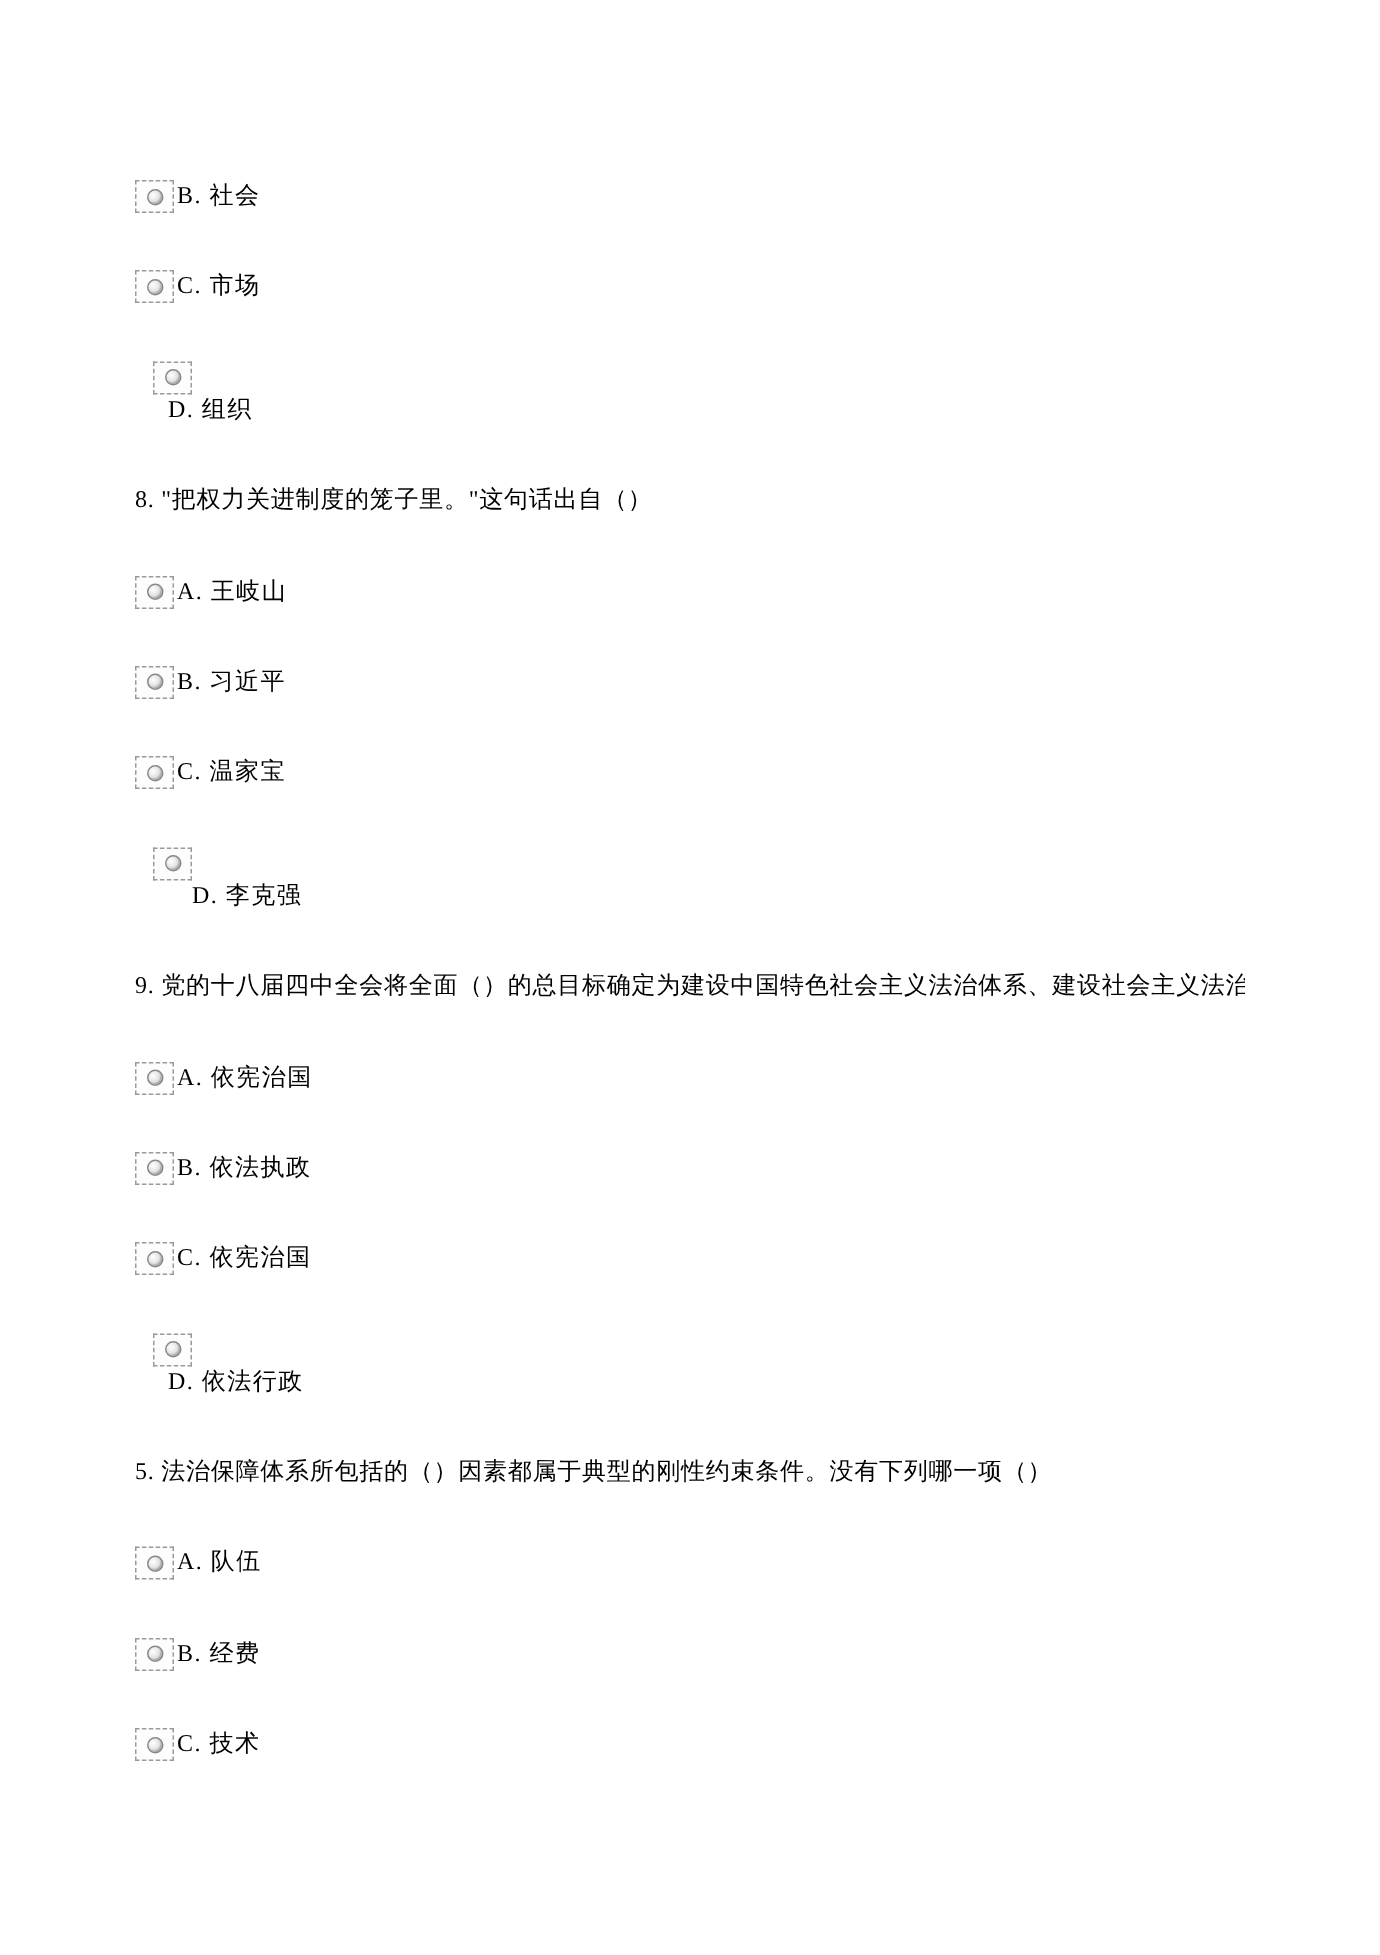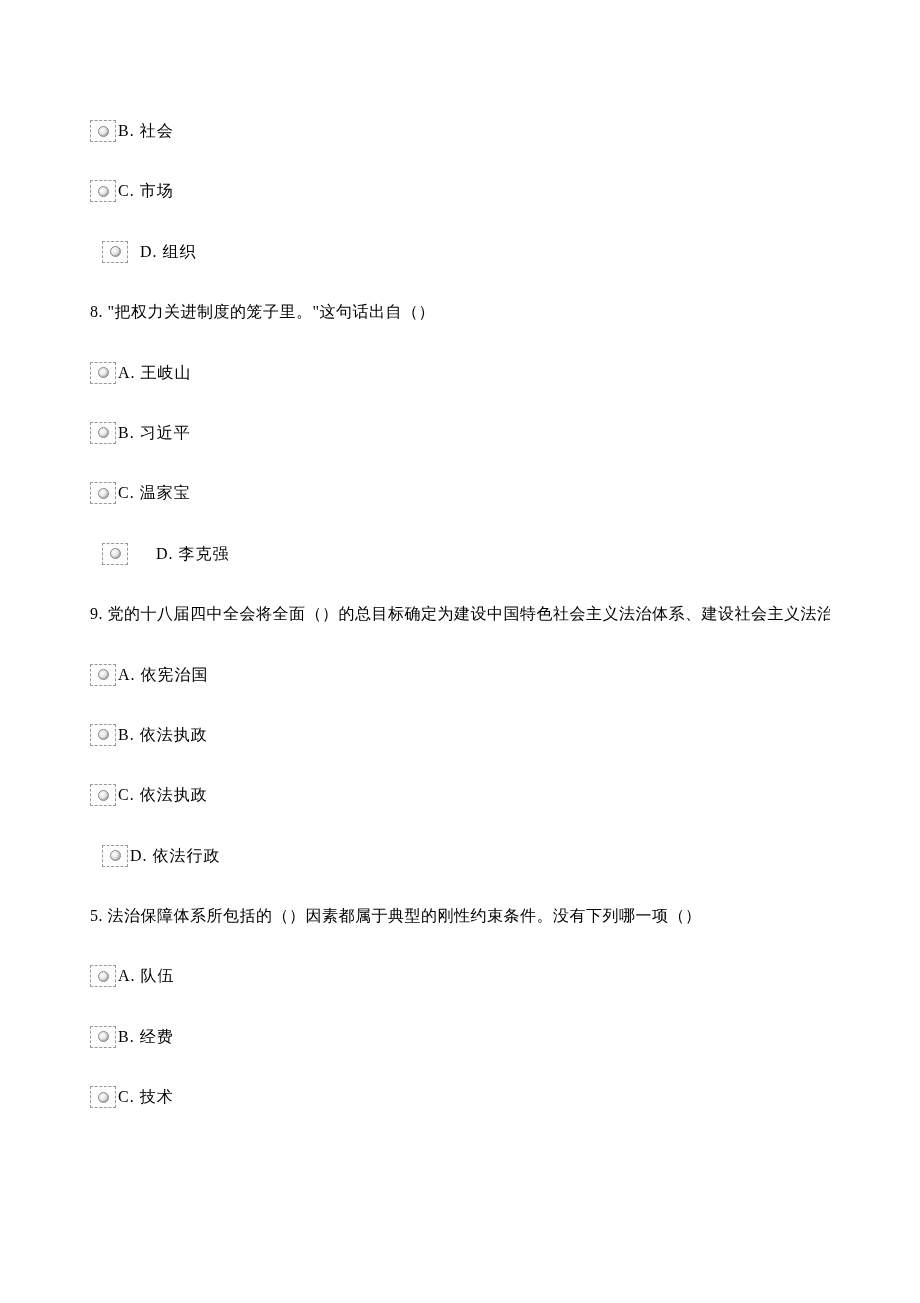--- a/index.html
+++ b/index.html
@@ -15,20 +15,21 @@
       padding: 120px 90px 60px 90px;
       line-height: 1.4;
     }
     .option-row {
       display: flex;
       align-items: flex-start;
       margin-bottom: 38px;
     }
     .option-row.indented {
       padding-left: 12px;
+      flex-direction: column;
     }
     .radio-box {
       display: inline-flex;
       align-items: center;
       justify-content: center;
       width: 26px;
       height: 22px;
       border: 1px dashed #999;
       background: #fdfdfd;
       margin-right: 2px;
@@ -122,28 +123,28 @@
   <span class="radio-box">
       <span class="radio-circle"></span>
     </span>
   <span class="option-label">B. 依法执政</span>
 </div>
 
 <div class="option-row">
   <span class="radio-box">
       <span class="radio-circle"></span>
     </span>
-  <span class="option-label">C. 依法执政</span>
+  <span class="option-label">C. 依宪治国</span>
 </div>
 
 <div class="option-row indented">
   <span class="radio-box">
       <span class="radio-circle"></span>
     </span>
-  <span class="option-label" style="">D. 依法行政</span>
+  <span class="option-label" style="margin-left:10px">D. 依法行政</span>
 </div>
 
 <div class="question">5. 法治保障体系所包括的（）因素都属于典型的刚性约束条件。没有下列哪一项（）</div>
 
 <div class="option-row">
   <span class="radio-box">
       <span class="radio-circle"></span>
     </span>
   <span class="option-label">A. 队伍</span>
 </div>

